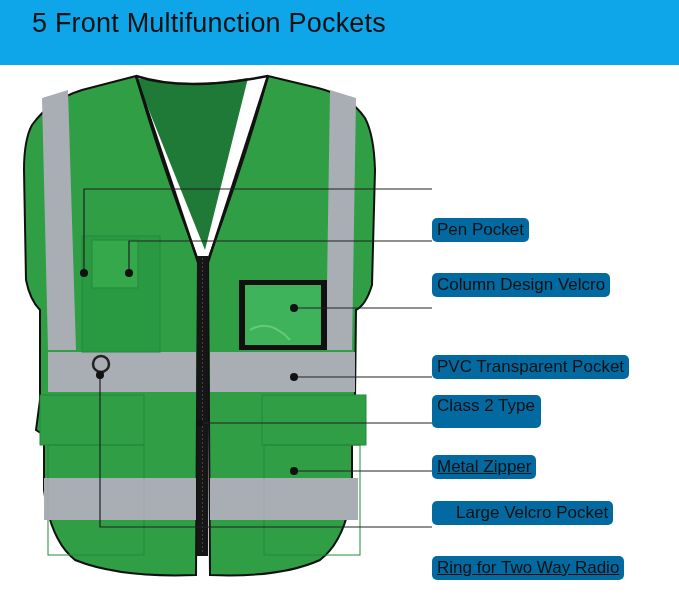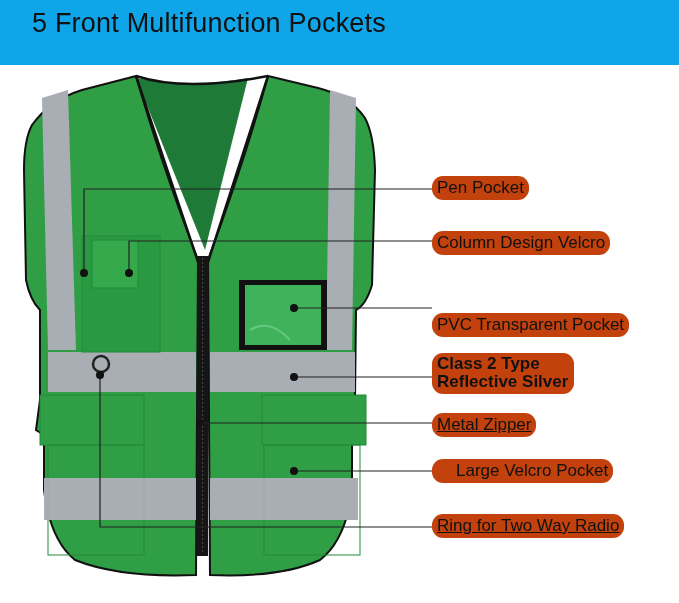--- a/index.html
+++ b/index.html
@@ -1,21 +1,21 @@
 <!DOCTYPE html>
 <html><head>
 <meta charset="utf-8">
 <style>
   html, body { margin: 0; padding: 0; background: #ffffff; }
   body { width: 679px; height: 603px; position: relative; overflow: hidden; font-family: "Liberation Sans", sans-serif; }
   .header { position: absolute; left: 0; top: 0; width: 679px; height: 65px; background: #0ea5e9; }
   .header-title { position: absolute; left: 32px; top: 8px; font-size: 27px; color: #111; letter-spacing: 0.2px; }
   svg.vest { position: absolute; left: 0; top: 0; }
-  .callout { position: absolute; background: #c2410c; border-radius: 11px; padding: 2px 5px 3px 5px; font-size: 17px; color: #111; line-height: 19px; white-space: nowrap; }
-  .callout.two-line { line-height: 18px; padding: 2px 6px 3px 5px; font-weight: bold; }
+  .callout { position: absolute; background: #0369a1; border-radius: 5px; padding: 2px 5px 3px 5px; font-size: 17px; color: #111; line-height: 19px; white-space: nowrap; margin-top: 42px; }
+  .callout.two-line { line-height: 18px; padding: 2px 6px 13px 5px; }
 </style>
 </head>
 <body>
 
 <div class="header">
   <div class="header-title">5 Front Multifunction Pockets</div>
 </div>
 
 <svg class="vest" width="679" height="603" viewBox="0 0 679 603">
 
@@ -82,21 +82,20 @@
   <span>Pen Pocket</span>
 </div>
 <div class="callout" style="left:432px; top:231px;">
   <span>Column Design Velcro</span>
 </div>
 <div class="callout" style="left:432px; top:313px;">
   <span>PVC Transparent Pocket</span>
 </div>
 <div class="callout two-line" style="left:432px; top:353px;">
   <div>Class 2 Type</div>
-  <div>Reflective Silver</div>
 </div>
 <div class="callout" style="left:432px; top:413px;text-decoration:underline;">
   <span>Metal Zipper</span>
 </div>
 <div class="callout" style="left:432px; top:459px;padding-left:24px;">
   <span>Large Velcro Pocket</span>
 </div>
 <div class="callout" style="left:432px; top:514px;text-decoration:underline;">
   <span>Ring for Two Way Radio</span>
 </div>

